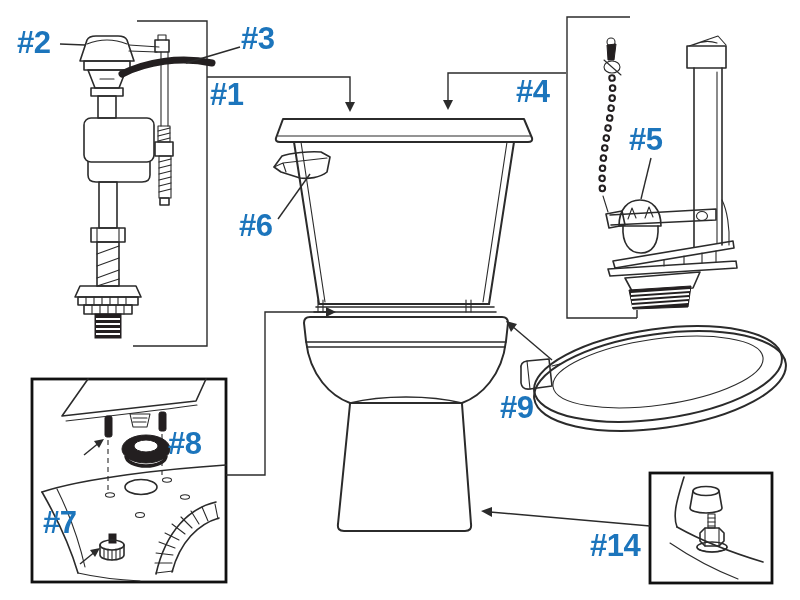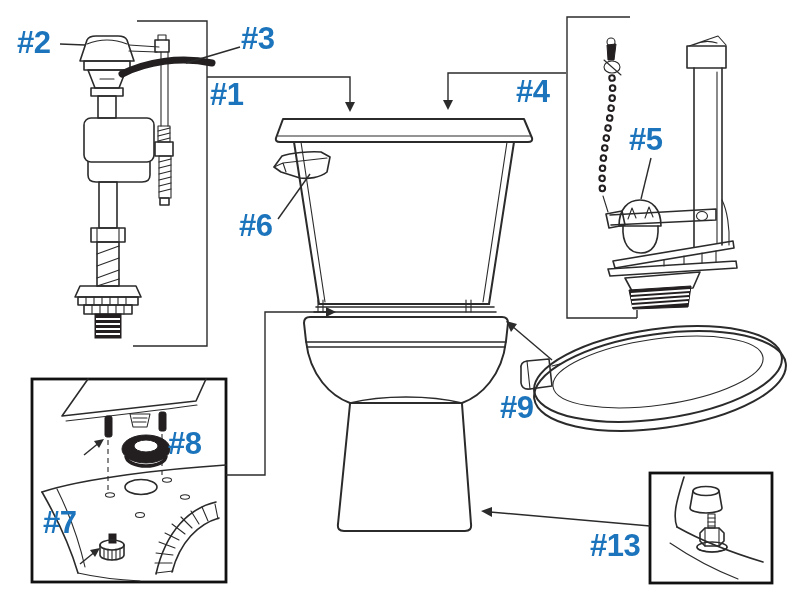--- a/index.html
+++ b/index.html
@@ -197,14 +197,14 @@
 
   <div class="part-label" style="left:210px;top:79px">#1</div>
   <div class="part-label" style="left:17px;top:27px">#2</div>
   <div class="part-label" style="left:241px;top:23px">#3</div>
   <div class="part-label" style="left:516px;top:76px">#4</div>
   <div class="part-label" style="left:629px;top:124px">#5</div>
   <div class="part-label" style="left:239px;top:210px">#6</div>
   <div class="part-label" style="left:43px;top:507px">#7</div>
   <div class="part-label" style="left:168px;top:428px">#8</div>
   <div class="part-label" style="left:500px;top:392px">#9</div>
-  <div class="part-label" style="left:590px;top:530px">#13</div>
+  <div class="part-label" style="left:590px;top:530px">#14</div>
 </div>
 
 </body></html>

